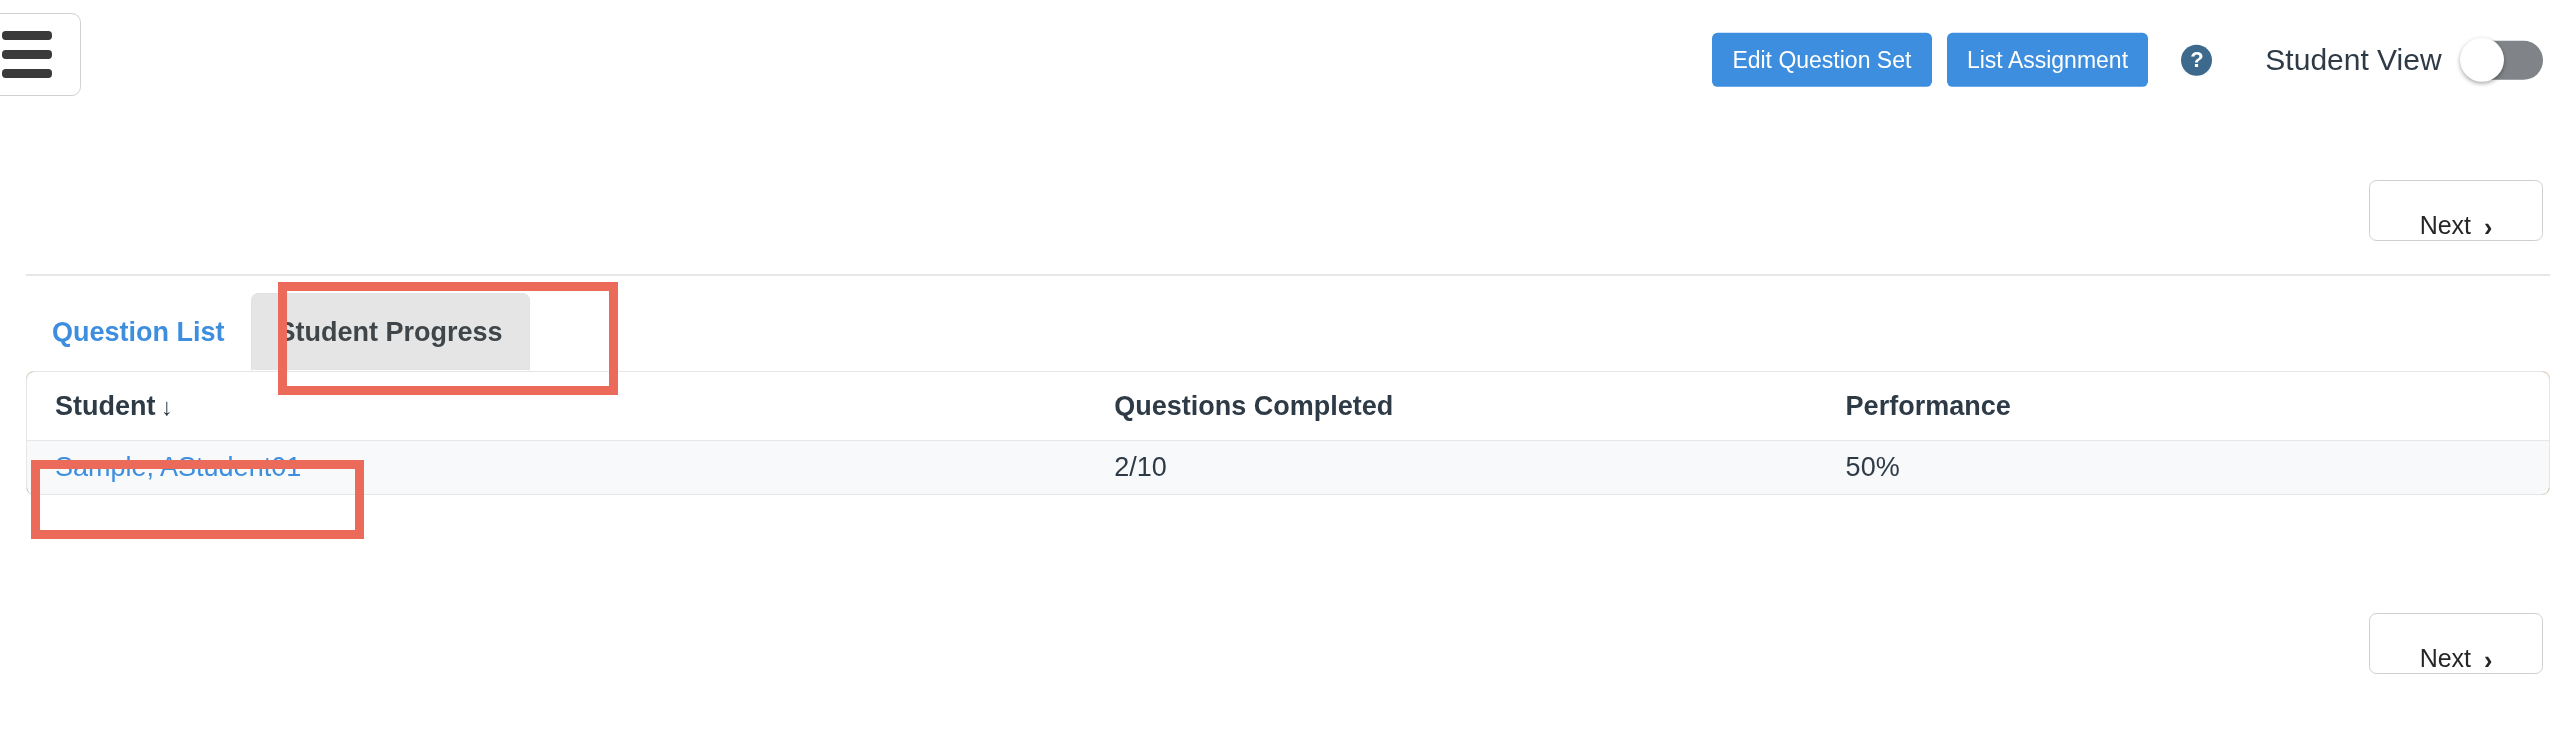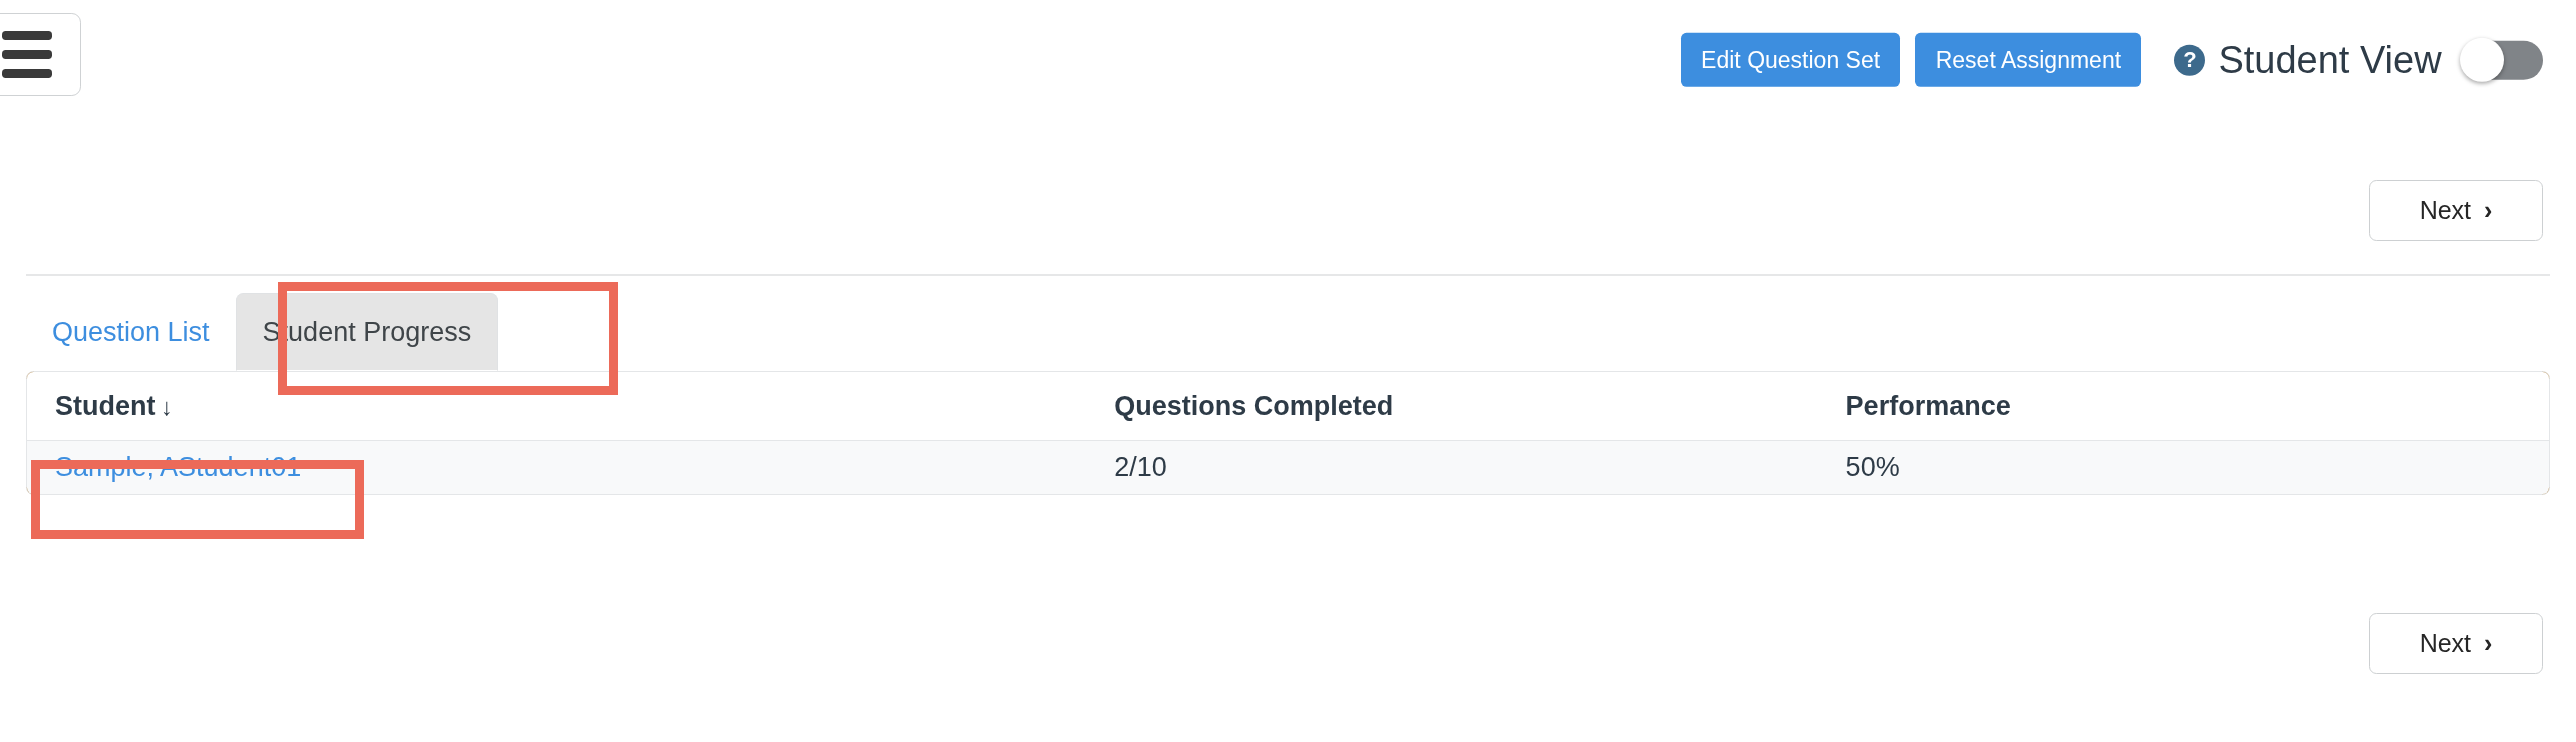--- a/index.html
+++ b/index.html
@@ -87,23 +87,24 @@
     font-size: 22px;
     font-weight: bold;
     display: flex;
     align-items: center;
     justify-content: center;
     font-family: "Liberation Sans", sans-serif;
     line-height: 1;
     flex: none;
   }
   .student-view-label {
-    font-size: 38px;
+    font-size: 30px;
     color: #2e3b47;
     white-space: nowrap;
+    margin-left: 40px;
   }
   .toggle {
     position: relative;
     width: 81px;
     height: 39px;
     border-radius: 19.4px;
     background: #808488;
     flex: none;
     cursor: pointer;
     margin-left: 7.4px;
@@ -125,21 +126,21 @@
     width: 174px;
     height: 61px;
     background: #ffffff;
     border: 1.8px solid #cdd0d2;
     border-radius: 7.4px;
     box-sizing: border-box;
     font-family: "Liberation Sans", sans-serif;
     font-size: 25px;
     color: #262626;
     display: flex;
-    align-items: center;
+    align-items: flex-end;
     justify-content: center;
     gap: 13px;
     cursor: pointer;
   }
   .btn-next .chev {
     font-size: 25px;
     line-height: 1;
     font-weight: 600;
   }
   .btn-next.top { right: 33px; top: 180px; }
@@ -165,20 +166,21 @@
     align-items: stretch;
   }
   .tab {
     display: flex;
     align-items: center;
     padding: 0 26px;
     font-size: 27px;
     box-sizing: border-box;
     cursor: pointer;
     white-space: nowrap;
+    font-weight: bold;
   }
   .tab.inactive { color: #3d8edf; }
   .tab.active {
     color: #3f4549;
     background: #e5e5e5;
     border: 1.8px solid #e0e2e4;
     border-bottom-color: #ffffff;
     border-radius: 7.4px 7.4px 0 0;
     position: relative;
     z-index: 3;
@@ -248,21 +250,21 @@
 <div class="topbar">
 
   <div class="hamburger-btn">
     <span class="bar"></span>
     <span class="bar"></span>
     <span class="bar"></span>
   </div>
 
   <div class="top-actions">
     <button class="btn-primary">Edit Question Set</button>
-    <button class="btn-primary">Reset Assignment</button>
+    <button class="btn-primary">List Assignment</button>
 
     <div class="student-view-group">
       <span class="help-icon">?</span>
       <span class="student-view-label">Student View</span>
       <div class="toggle">
         <span class="knob"></span>
       </div>
     </div>
   </div>
 </div>

